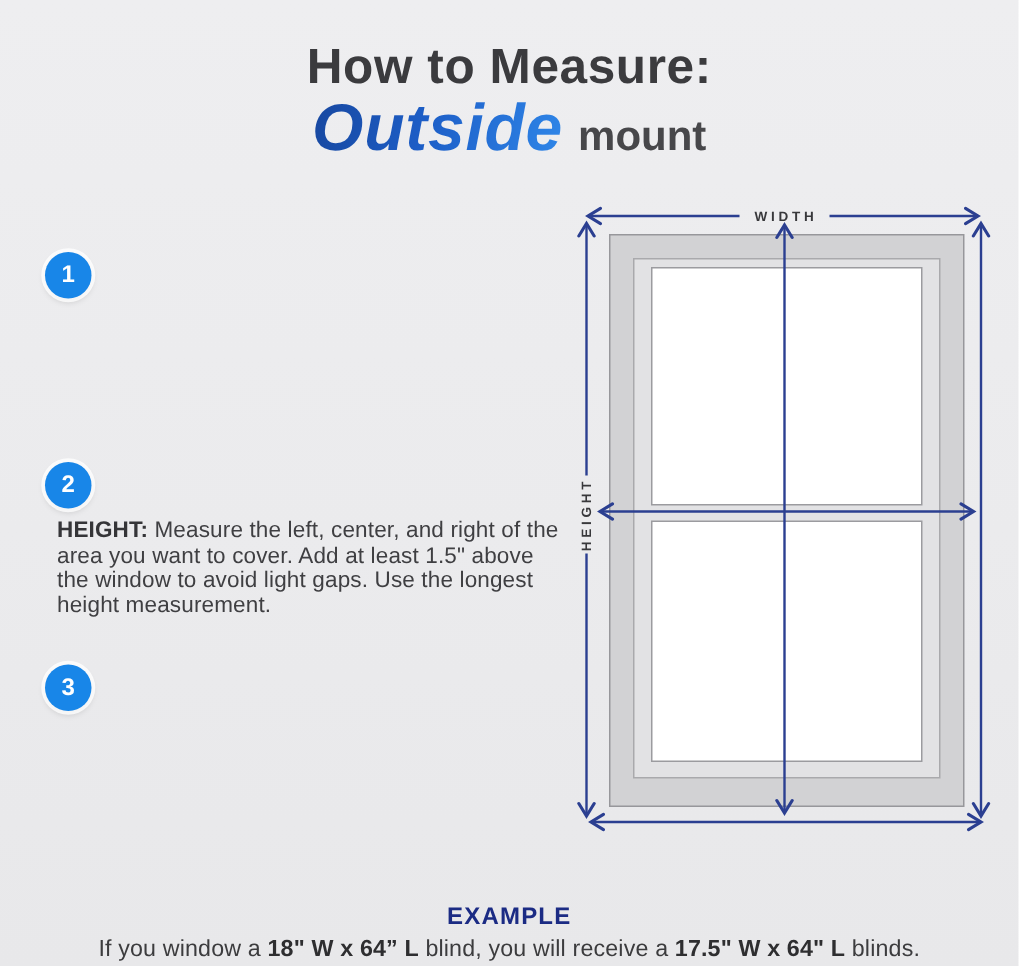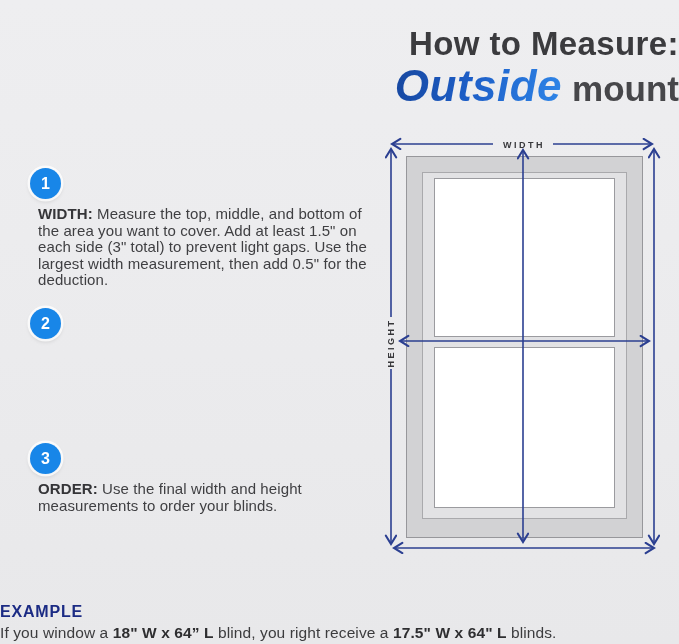--- a/index.html
+++ b/index.html
@@ -4,30 +4,30 @@
 <style>
   * { margin:0; padding:0; box-sizing:border-box; }
   html,body { width:679px; height:644px; }
   body {
     position:relative;
     font-family:"Liberation Sans", sans-serif;
     background:linear-gradient(180deg,#eeeef0 0%,#ebebed 55%,#e8e8ea 100%);
     overflow:hidden;
     color:#3d3d40;
   }
-  .title-block { position:absolute; top:27px; left:0; right:0; text-align:right; line-height:1; }
+  .title-block { position:absolute; top:27px; left:0; right:0; text-align:center; line-height:1; }
   .title-line1 { font-size:33px; font-weight:700; color:#3b3b3e; letter-spacing:0.4px; }
   .title-line2 { margin-top:4px; }
   .title-accent {
     font-size:44px; font-weight:800; letter-spacing:0.5px;
     background:linear-gradient(100deg,#17479f 0%,#1d5ec7 45%,#2f86e8 100%);
     -webkit-background-clip:text; background-clip:text;
     -webkit-text-fill-color:transparent; color:transparent;font-style:italic;
   }
-  .title-suffix { font-size:35px; font-weight:600; color:#47474a; margin-left:10px; }
+  .title-suffix { font-size:28px; font-weight:600; color:#47474a; margin-left:10px; }
 
   .step { position:absolute; left:30px; width:352px; }
   .step-1 { top:168px; }
   .step-2 { top:308px; }
   .step-3 { top:443px; }
   .badge {
     width:31px; height:31px; border-radius:50%;
     background:#1886e8;
     color:#ffffff; font-size:16px; font-weight:700;
     display:flex; align-items:center; justify-content:center;
@@ -35,45 +35,44 @@
   }
   .step-text {
     margin:7px 0 0 8px; width:342px;
     font-size:15px; line-height:16.6px; letter-spacing:0.1px;
     color:#3f3f42;
   }
   .step-label { font-weight:700; color:#353538; }
 
   .diagram { position:absolute; left:375px; top:125px; }
 
-  .example-block { position:absolute; top:603px; left:0; right:0; }
+  .example-block { position:absolute; top:603px; left:0; right:0; text-align:center; }
   .example-heading { font-size:16px; font-weight:700; color:#1b2b84; letter-spacing:0.8px; }
   .example-line { margin-top:3px; font-size:15.5px; color:#3c3c3e; letter-spacing:0.1px; }
   .example-bold { font-weight:700; color:#2e2e30; }
 </style>
 </head>
 <body>
 
 <div class="title-block">
   <div class="title-line1">How to Measure:</div>
   <div class="title-line2"><span class="title-accent">Outside</span><span class="title-suffix">mount</span></div>
 </div>
 
 <div class="step step-1">
   <div class="badge">1</div>
-  <p class="step-text"><span class="step-label">WIDTH:</span> <span>Measure the top, middle, and bottom of the area you want to cover. Add at least 1.5" on each side (3" total) to prevent light gaps. Use the largest width measurement, then add 0.5" for the deduction.</span></p>
 </div>
 
 <div class="step step-2">
   <div class="badge">2</div>
+  <p class="step-text"><span class="step-label">HEIGHT:</span> <span>Measure the left, center, and right of the area you want to cover. Add at least 1.5" above the window to avoid light gaps. Use the longest height measurement.</span></p>
 </div>
 
 <div class="step step-3">
   <div class="badge">3</div>
-  <p class="step-text"><span class="step-label">ORDER:</span> <span>Use the final width and height measurements to order your blinds.</span></p>
 </div>
 
 <svg class="diagram" width="304" height="475" viewBox="375 125 304 475" xmlns="http://www.w3.org/2000/svg">
   <defs>
     <marker id="ah" markerWidth="9" markerHeight="9" refX="6.2" refY="4" orient="auto-start-reverse" markerUnits="strokeWidth">
       <path d="M1,0.8 L6.2,4 L1,7.2" fill="none" stroke="#2b3f91" stroke-width="1.3" stroke-linecap="round"></path>
     </marker>
   </defs>
 
   <g>
@@ -99,14 +98,14 @@
 
     <line x1="400" y1="341" x2="649" y2="341" marker-start="url(#ah)" marker-end="url(#ah)"></line>
   </g>
 
   <text x="524" y="147.5" text-anchor="middle" font-family="Liberation Sans, sans-serif" font-size="9" font-weight="bold" letter-spacing="2.5" fill="#38383b">WIDTH</text>
   <text x="391" y="346" text-anchor="middle" transform="rotate(-90 391 343)" font-family="Liberation Sans, sans-serif" font-size="9" font-weight="bold" letter-spacing="2.5" fill="#38383b">HEIGHT</text>
 </svg>
 
 <div class="example-block">
   <div class="example-heading">EXAMPLE</div>
-  <div class="example-line"><span>If you window a </span><span class="example-bold">18" W x 64” L</span><span> blind, you right receive a </span><span class="example-bold">17.5" W x 64" L</span><span> blinds.</span></div>
+  <div class="example-line"><span>If you window a </span><span class="example-bold">18" W x 64” L</span><span> blind, you will receive a </span><span class="example-bold">17.5" W x 64" L</span><span> blinds.</span></div>
 </div>
 
 </body></html>

